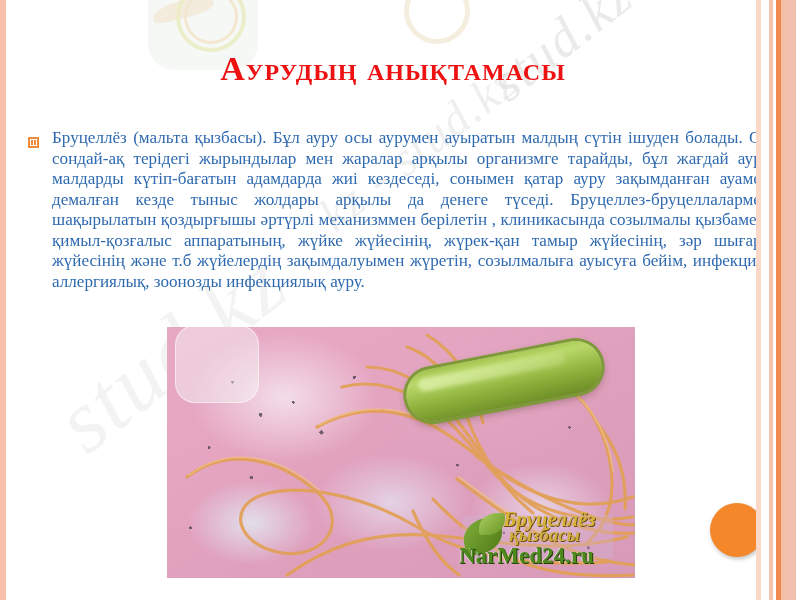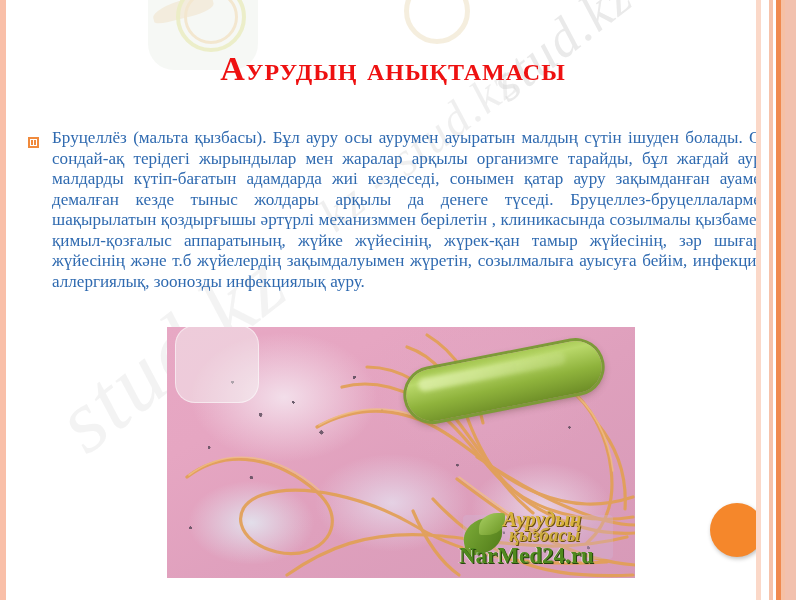--- a/index.html
+++ b/index.html
@@ -354,21 +354,21 @@
     </svg>
 
     <div class="bacterium"></div>
 
     <div class="fig-overlay"></div>
 
     <div class="fig-wm">
       <div class="fig-wm-box"></div>
       <div class="leaf"></div>
       <div class="leaf2"></div>
-      <div class="w1">Аурудың</div>
+      <div class="w1">Бруцеллёз</div>
       <div class="w2">қызбасы</div>
       <div class="w3">NarMed24.ru</div>
     </div>
   </div>
 
   <div class="orange-dot"></div>
 
   <div class="edge-right">
     <div class="st st1"></div>
     <div class="st st2"></div>

